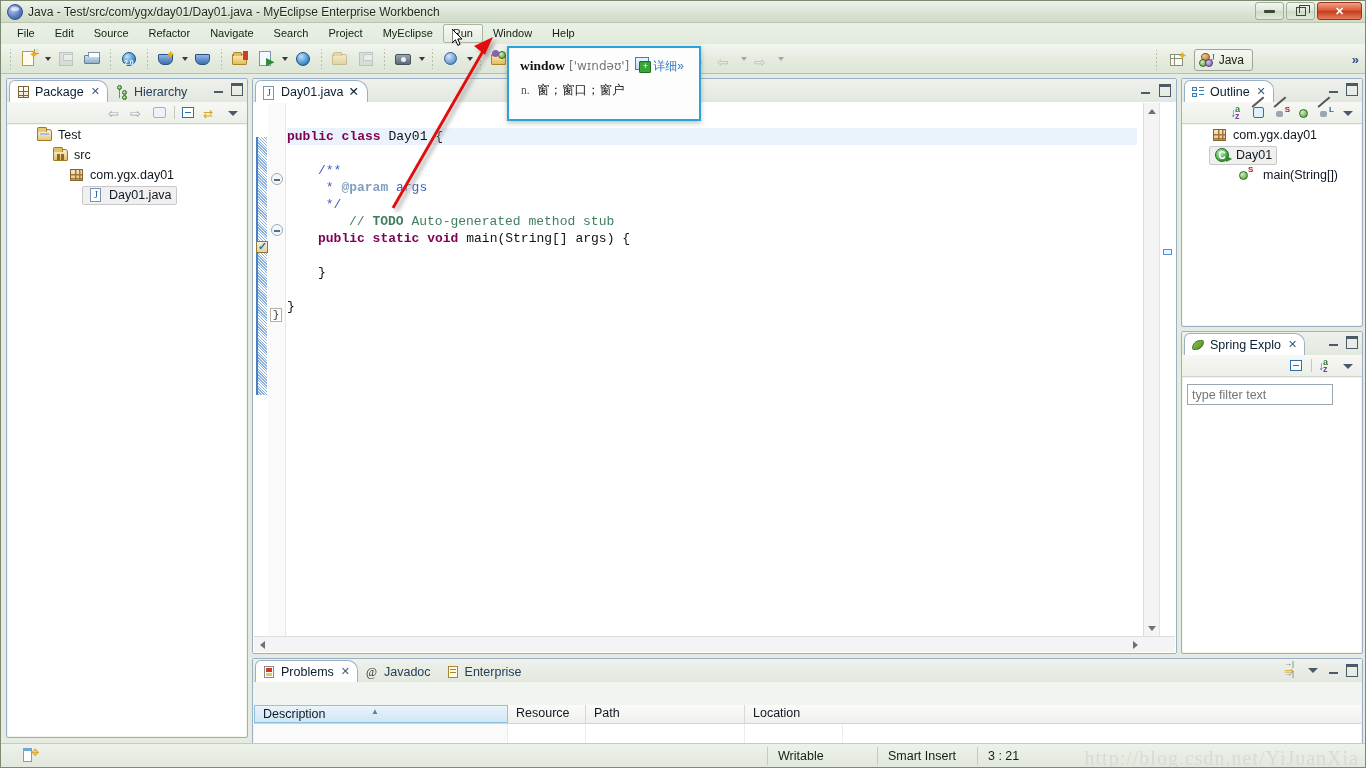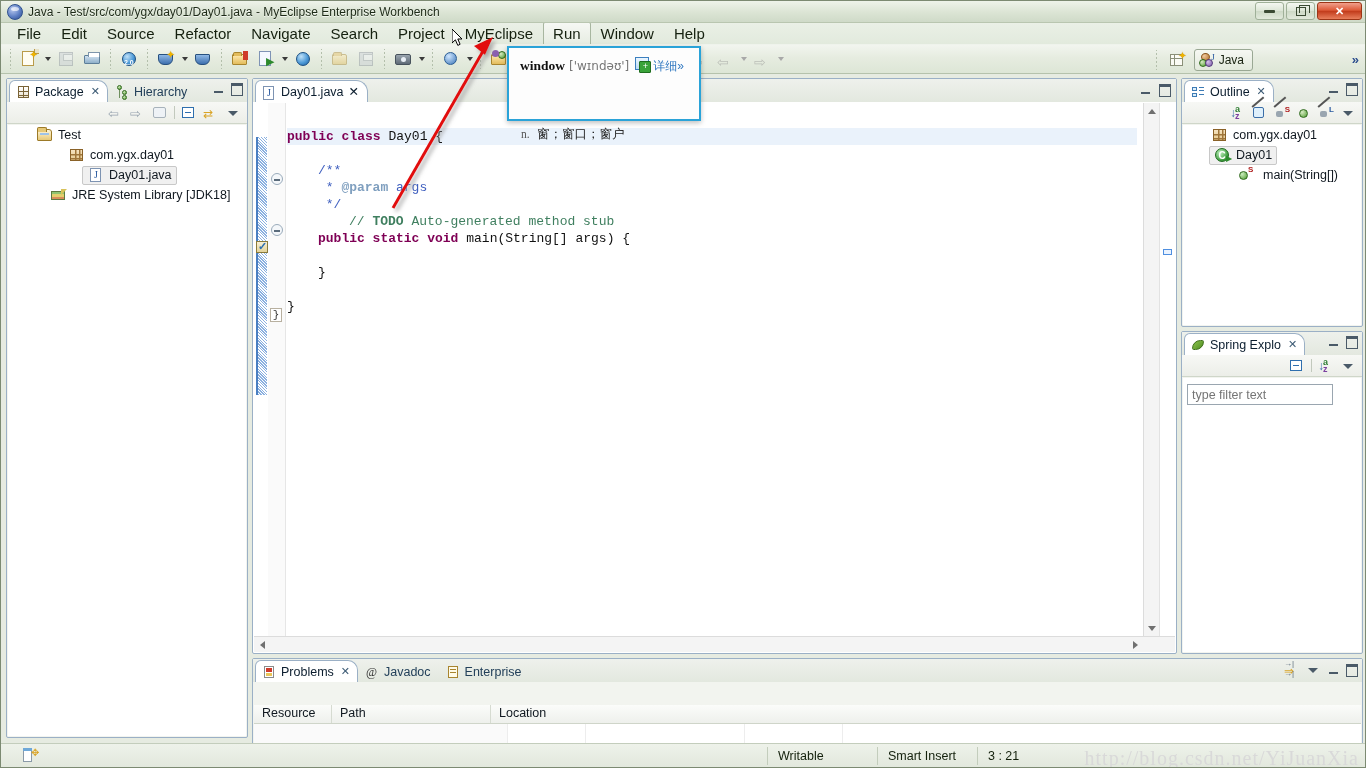--- a/index.html
+++ b/index.html
@@ -61,21 +61,21 @@
   .winbtn .rest { display:block; width: 10px; height: 9px; border: 1.5px solid #3a4a33; position: relative; }
   .winbtn .rest::before{content:"";position:absolute;left:2px;top:-3px;width:9px;height:7px;border:1.5px solid #3a4a33;border-bottom:none;}
 
   
   .menubar {
     height: 21px; display: flex; align-items: center;
     padding-left: 6px; gap: 0px;
     background: linear-gradient(180deg,#eaf0e6 0%, #e2eadd 100%);
   }
   .menuitem {
-    padding: 2px 9px 3px 9px; font-size: 15px; color: #15200f; cursor: default;
+    padding: 2px 9px 3px 9px; font-size: 11px; color: #15200f; cursor: default;
     white-space: nowrap; border: 1px solid transparent;
   }
   .menuitem.hover {
     background: linear-gradient(180deg,#f6f8f4,#e6ece1);
     border: 1px solid #a8b6a0;
     border-radius: 2px;
   }
 
   
   .toolbar {
@@ -287,21 +287,21 @@
     background:#fdfdfd; border:2px solid #2aa3d8; box-shadow: 0 2px 5px rgba(0,0,0,.25);
     z-index: 60;
   }
   .dict .row1 { display:flex; align-items:baseline; gap:4px; padding:9px 8px 0 11px; white-space:nowrap;}
   .dict .w { font-size:13.5px; font-weight:bold; color:#111; font-family:"Liberation Serif",serif;}
   .dict .ph { font-size:12px; color:#777; font-family:"DejaVu Sans", sans-serif;}
   .dict .addico { width:14px;height:13px;border:1px solid #3b7fbf;background:linear-gradient(180deg,#eaf6ff,#bcdcf5);position:relative;margin-left:2px;}
   .dict .addico::after{content:"+";position:absolute;right:-3px;bottom:-4px;color:#fff;background:#3aa33a;border:1px solid #1f6e1f;
      font-size:9px;line-height:9px;width:10px;height:10px;text-align:center;border-radius:1px;}
   .dict .more { font-size:12px; color:#2f77c0; }
-  .dict .row2 { padding:7px 20px 0 12px; font-size:12.5px; color:#222; white-space:nowrap;margin-top:44px;}
+  .dict .row2 { padding:7px 20px 0 12px; font-size:12.5px; color:#222; white-space:nowrap;}
   .dict .pos { font-family:"Liberation Serif",serif; color:#555; font-size:11.5px; margin-right:4px;}
 
   
   .redarrow { position:absolute; left:0; top:0; width:1366px; height:768px; pointer-events:none; z-index:70; }
 
   
   .cursor { position:absolute; left:451px; top:28px; width:12px; height:19px; z-index:80; }
 </style>
 </head>
 <body>
@@ -552,39 +552,39 @@
           </div>
         <div class="vt vmenu"></div>
       </div>
       <div class="tree" style="top:46px;">
         <div class="trow" style="padding-left:28px;">
           <span class="ti">
               <span class="i-proj"></span>
             </span>
           <span>Test</span>
         </div>
+        <div class="trow" style="padding-left:44px;">
+          <span class="ti">
+              <span class="i-src"></span>
+            </span>
+          <span>src</span>
+        </div>
         <div class="trow" style="padding-left:60px;">
           <span class="ti">
               <span class="i-pkg"></span>
             </span>
           <span>com.ygx.day01</span>
         </div>
         <div class="trow" style="padding-left:74px;">
           <span class="sel" style="display:flex;align-items:center;height:19px;">
             <span class="ti">
                 <span class="i-jfile"></span>
               </span>
             <span>Day01.java</span>
           </span>
-        </div>
-        <div class="trow" style="padding-left:42px;">
-          <span class="ti">
-              <span class="i-jre"></span>
-            </span>
-          <span>JRE System Library [JDK18]</span>
         </div>
       </div>
     </div>
 
     <div class="panel" style="left:251px; top:4px; width:925px; height:576px; background:#fff;">
       <div class="editor-tabs">
         <div class="etab">
           <span class="tabicon">
               <span class="i-jfile" style="left:1px;"></span>
             </span>
@@ -776,20 +776,24 @@
           </div>
           <div class="vt vmenu" style="margin-right:2px;"></div>
           <div class="minbtn"></div>
           <div class="maxbtn"></div>
         </div>
       </div>
 
 
       <div class="ptable">
         <div class="pth">
+          <div class="sorted" style="width:254px;">
+            <span>Description</span>
+            <span style="position:absolute;left:116px;top:1px;color:#5a7f9a;font-size:8px;">▲</span>
+          </div>
           <div style="width:78px;">Resource</div>
           <div style="width:159px;">Path</div>
           <div style="width:98px;border-right:none;">Location</div>
         </div>
         <div class="prow">
           <div style="width:254px;background:#fafafa;"></div>
             <div style="width:78px;"></div>
             <div style="width:159px;"></div>
             <div style="width:98px;"></div>
         </div>

